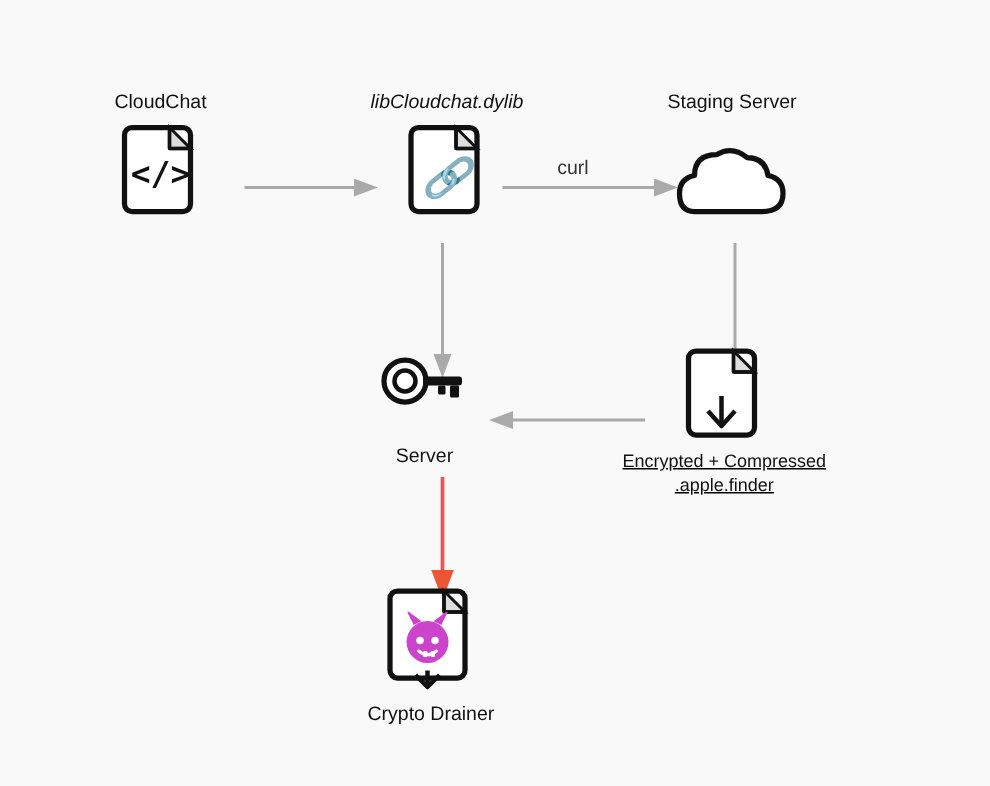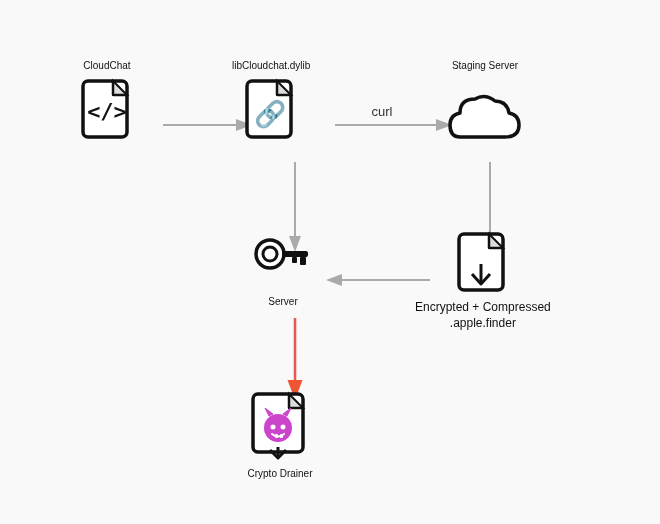--- a/index.html
+++ b/index.html
@@ -24,21 +24,21 @@
       pointer-events: none;
     }
     .node {
       position: absolute;
       display: flex;
       flex-direction: column;
       align-items: center;
       gap: 6px;
     }
     .node-label {
-      font-size: 10px;
+      font-size: 13px;
       color: #111;
       text-align: center;
       font-weight: 400;
       white-space: nowrap;
     }
     .node-label-small {
       font-size: 12px;
       color: #111;
       text-align: center;
       line-height: 1.3;
@@ -92,21 +92,21 @@
 
         <path d="M38 4 L52 18 L38 18 Z" fill="#ddd" stroke="#111" stroke-width="2"></path>
         <line x1="38" y1="4" x2="38" y2="18" stroke="#111" stroke-width="2.5"></line>
         <line x1="38" y1="18" x2="52" y2="18" stroke="#111" stroke-width="2.5"></line>
 
         <text x="32" y="42" font-size="22" font-weight="bold" fill="#111" text-anchor="middle" font-family="monospace">&lt;/&gt;</text>
       </svg>
     </div>
   </div>
 
-  <div class="node" style="left:232px; top:60px;">
+  <div class="node" style="left:247px; top:60px;font-style:italic;">
     <div class="node-label">libCloudchat.dylib</div>
     <div class="icon-box">
       <svg class="icon" width="64" height="70" viewBox="0 0 64 70">
 
         <rect x="8" y="4" width="44" height="56" rx="5" ry="5" fill="white" stroke="#111" stroke-width="3.5"></rect>
         <path d="M38 4 L52 18 L38 18 Z" fill="#ddd" stroke="#111" stroke-width="2"></path>
         <line x1="38" y1="4" x2="38" y2="18" stroke="#111" stroke-width="2.5"></line>
         <line x1="38" y1="18" x2="52" y2="18" stroke="#111" stroke-width="2.5"></line>
 
         <text x="32" y="46" font-size="26" fill="#111" text-anchor="middle" font-family="serif">🔗</text>
@@ -131,21 +131,21 @@
         <circle cx="22" cy="24" r="14" fill="white" stroke="#111" stroke-width="3.5"></circle>
         <circle cx="22" cy="24" r="7" fill="white" stroke="#111" stroke-width="3"></circle>
         <rect x="34" y="21" width="26" height="6" rx="2" fill="#111"></rect>
         <rect x="52" y="27" width="6" height="8" rx="1" fill="#111"></rect>
         <rect x="44" y="27" width="5" height="6" rx="1" fill="#111"></rect>
       </svg>
     </div>
     <div class="node-label">Server</div>
   </div>
 
-  <div class="node" style="left:415px; top:230px;">
+  <div class="node" style="left:415px; top:230px;text-decoration:underline;">
     <div class="icon-box">
       <svg class="icon" width="64" height="64" viewBox="0 0 64 64">
 
         <rect x="8" y="4" width="44" height="56" rx="5" ry="5" fill="white" stroke="#111" stroke-width="3.5"></rect>
         <path d="M38 4 L52 18 L38 18 Z" fill="#ddd" stroke="#111" stroke-width="2"></path>
         <line x1="38" y1="4" x2="38" y2="18" stroke="#111" stroke-width="2.5"></line>
         <line x1="38" y1="18" x2="52" y2="18" stroke="#111" stroke-width="2.5"></line>
 
         <line x1="30" y1="34" x2="30" y2="52" stroke="#111" stroke-width="3"></line>
         <polyline points="21,44 30,54 39,44" fill="none" stroke="#111" stroke-width="3" stroke-linejoin="round"></polyline>

